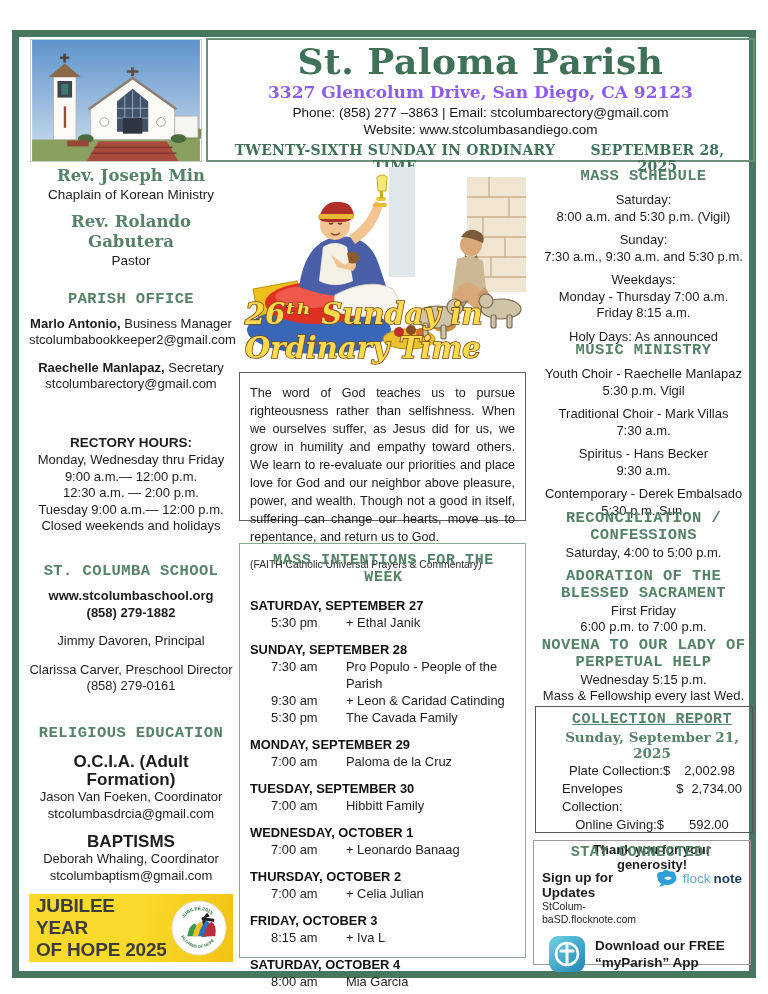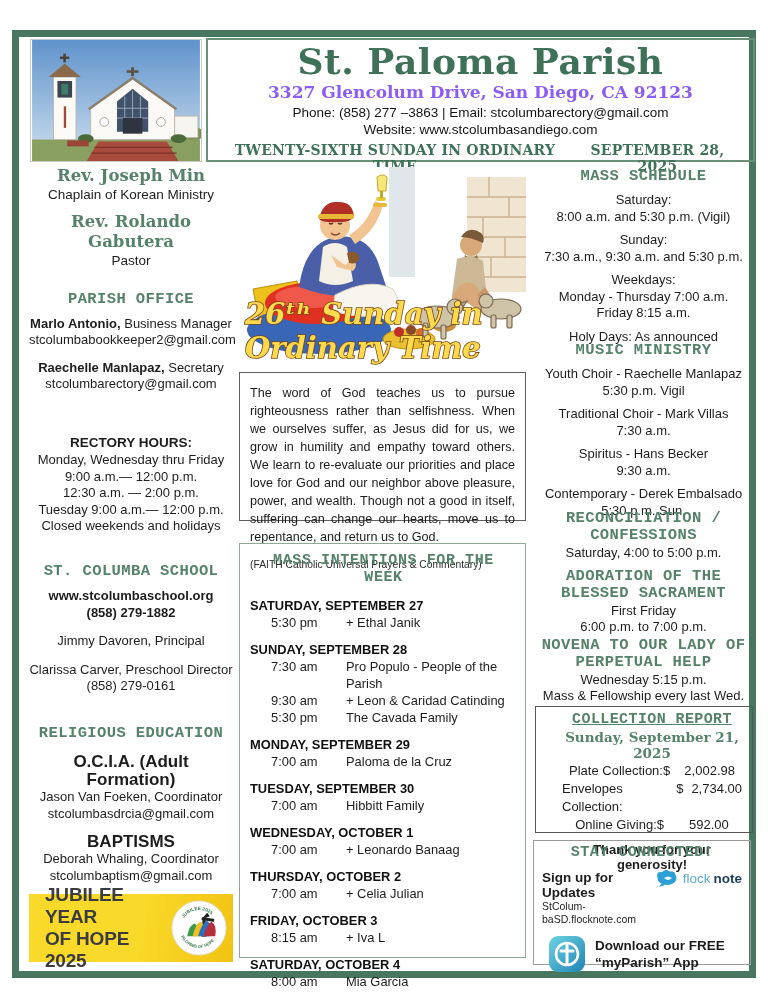--- a/index.html
+++ b/index.html
@@ -46,21 +46,21 @@
   .rectory-head{font-weight:bold;font-size:13.5px;line-height:18px;}
   .school-head{margin-top:28px;}
   .school-site{font-weight:bold;margin-top:8px;}
   .mt12{margin-top:12px;}
   .re-head{margin-top:30px;}
   .program{margin-top:11px;}
   .program-title{font-weight:bold;font-size:17px;line-height:18px;text-align:center;}
 
   .jubilee{position:absolute;left:29px;top:894px;width:204px;height:68px;
     background:linear-gradient(100deg,var(--yellow1) 55%,var(--yellow2));
-    display:flex;align-items:center;padding:0 6px 0 16px;}
+    display:flex;align-items:center;padding:0 6px 0 7px;}
   .jubilee-text{font-weight:bold;font-size:19px;line-height:22px;color:#3c3c3e;letter-spacing:-0.2px;text-align:left;flex:1;}
   .jubilee-logo{width:56px;height:56px;flex:0 0 auto;}
 
   
   .illustration{position:absolute;left:239px;top:167px;width:287px;height:201px;background:#d946ef;}
   .illustration svg{display:block;width:100%;height:100%;}
   .commentary{position:absolute;left:239px;top:372px;width:287px;height:149px;border:1px solid #5f5f5f;padding:11px 10px 0 10px;}
   .commentary-text{font-size:12.6px;line-height:1.43;text-align:justify;color:#1b1b1b;}
   .commentary-src{font-size:10.3px;margin-top:13px;color:#2a2a2a;}
   .intentions{position:absolute;left:239px;top:543px;width:287px;height:415px;border:1px solid #8fa898;padding:9px 8px 0 10px;}

